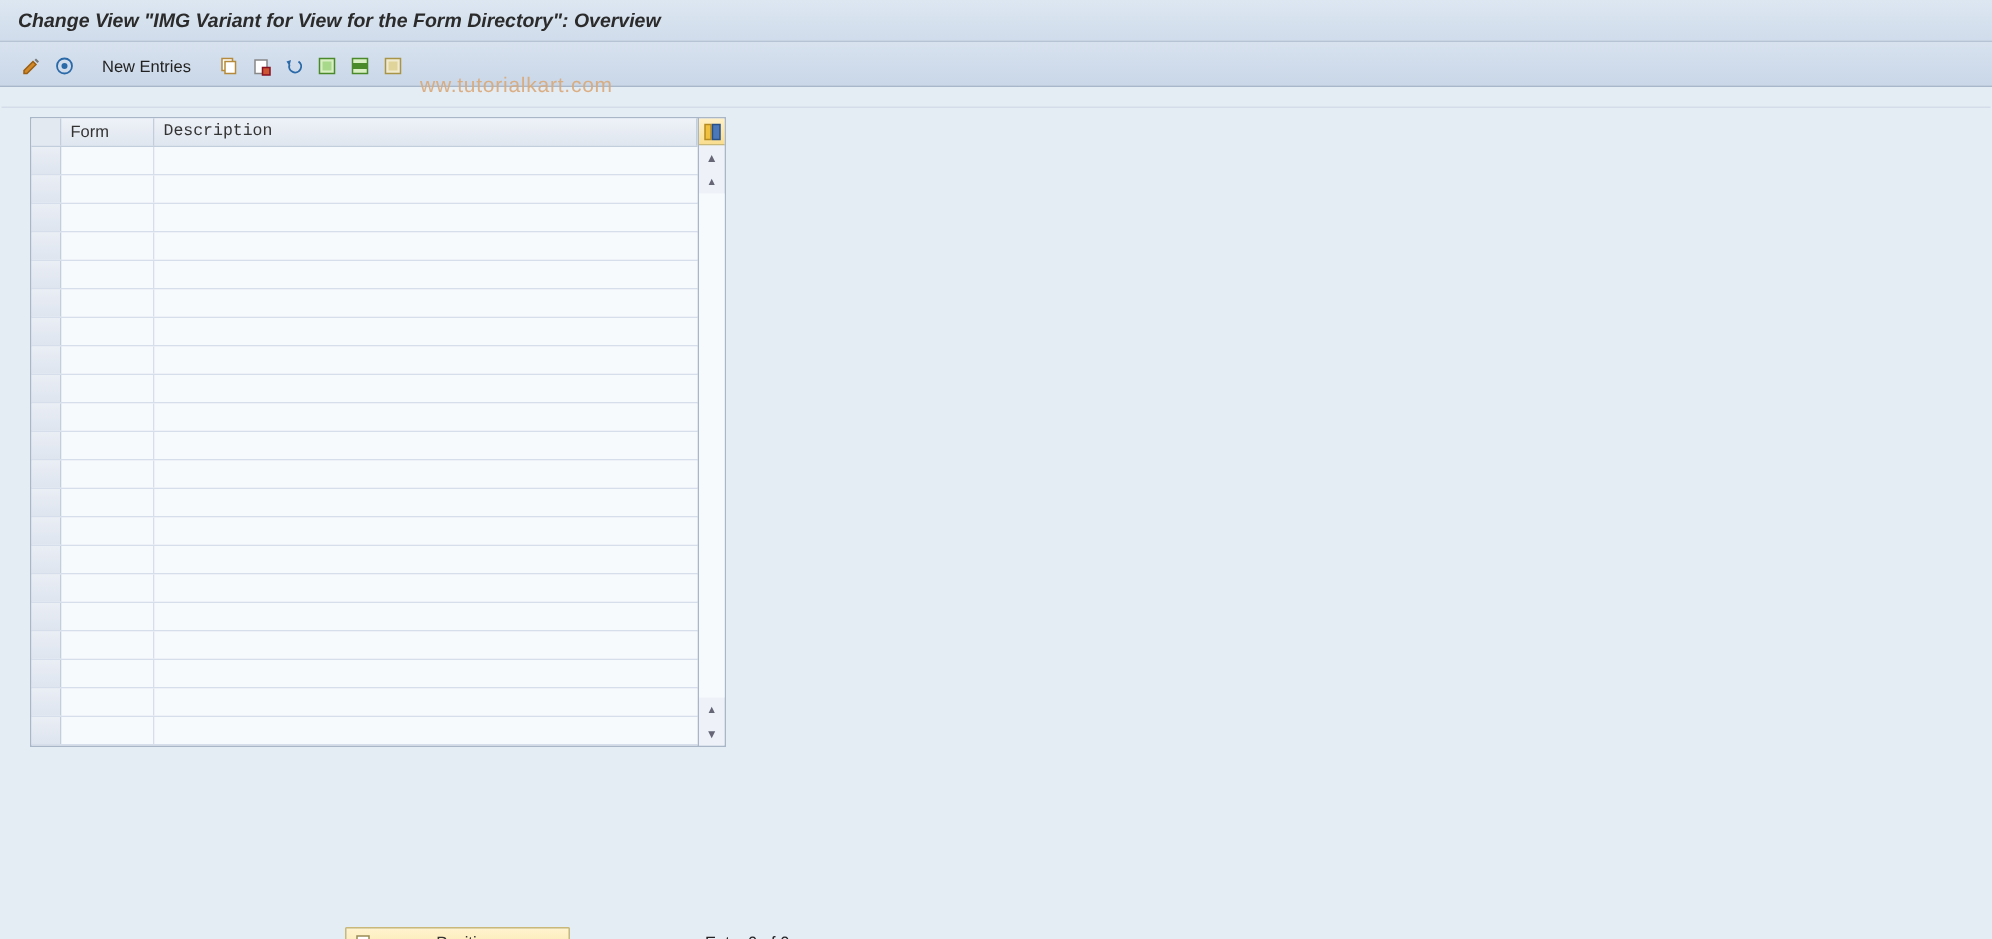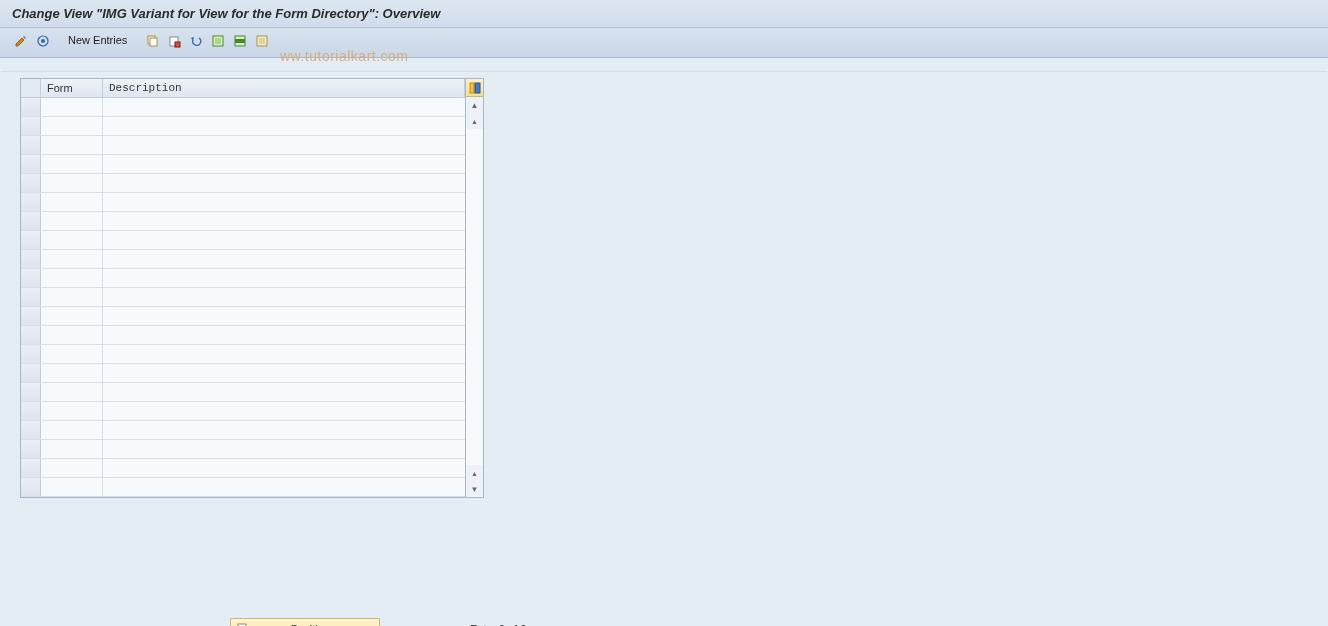--- a/index.html
+++ b/index.html
@@ -23,21 +23,21 @@
       font-weight: bold;
       font-style: italic;
       font-size: 13px;
       color: #2b2b2b;
     }
     .toolbar {
       background: linear-gradient(to bottom, #d8e2ef, #c9d7e8);
       border-bottom: 1px solid #a8b8ca;
       padding: 4px 12px;
       display: flex;
-      align-items: flex-start;
+      align-items: flex-end;
       gap: 4px;
       height: 30px;
       position: relative;
     }
     .tb-icon {
       width: 18px;
       height: 18px;
       display: inline-flex;
       align-items: center;
       justify-content: center;

